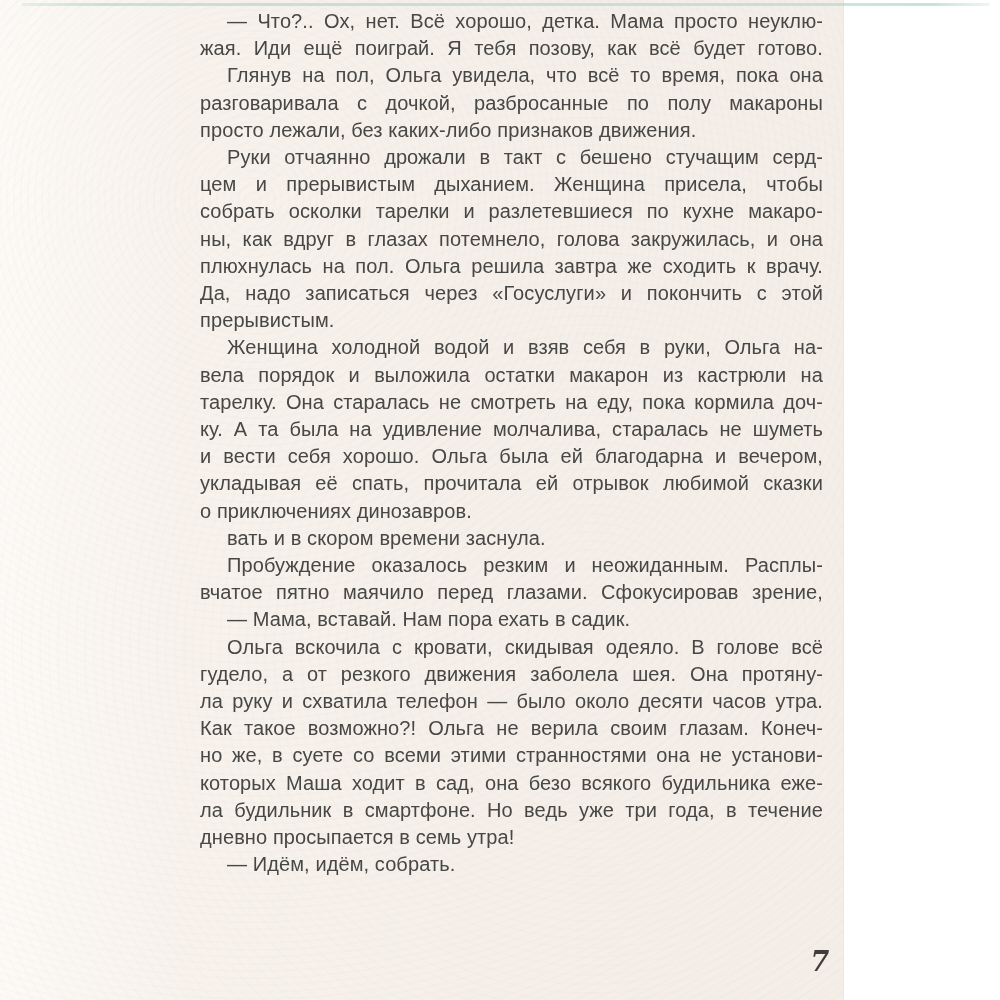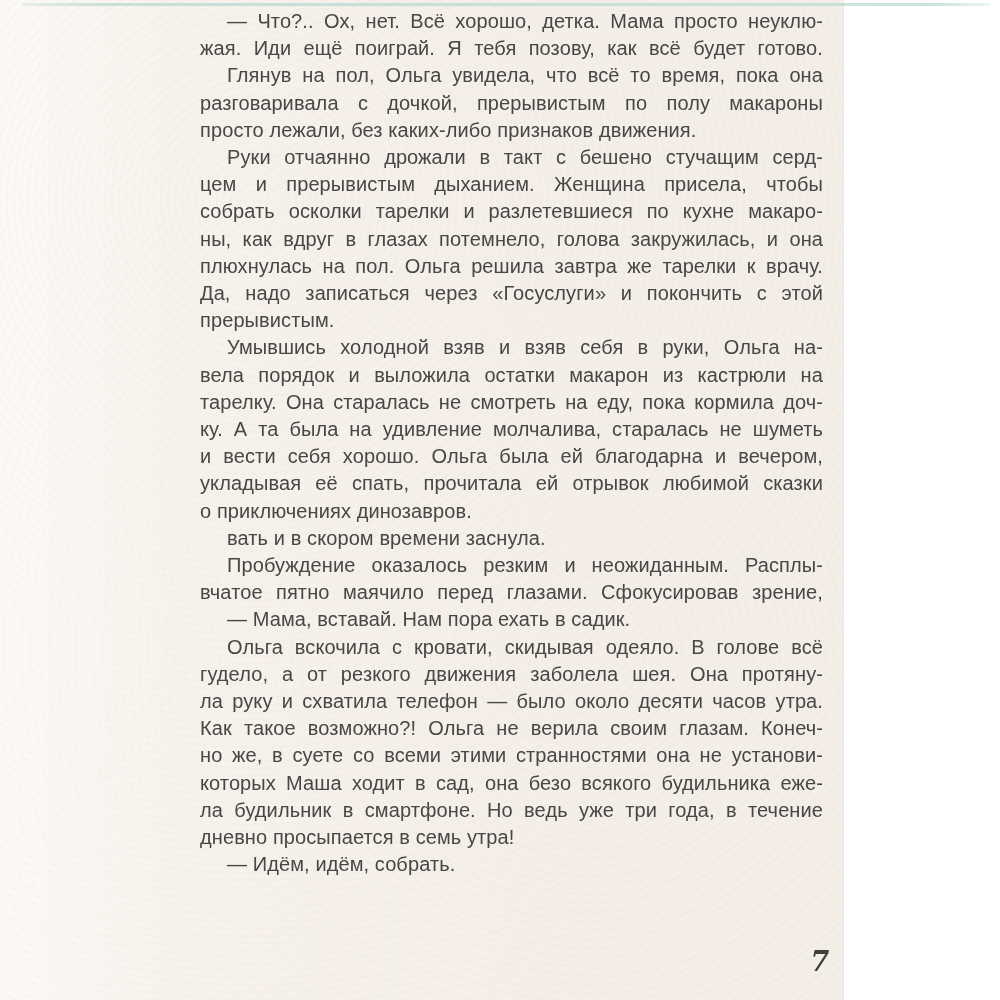--- a/index.html
+++ b/index.html
@@ -74,34 +74,34 @@
 <div class="canvas">
   <div class="paper"></div>
   <div class="top-edge-line"></div>
   <div class="text-block">
       <div class="para">
         <div class="line fill">— Что?.. Ох, нет. Всё хорошо, детка. Мама просто неуклю-</div>
         <div class="line fill">жая. Иди ещё поиграй. Я тебя позову, как всё будет готово.</div>
       </div>
       <div class="para">
         <div class="line fill">Глянув на пол, Ольга увидела, что всё то время, пока она</div>
-        <div class="line fill">разговаривала с дочкой, прерывистым по полу макароны</div>
+        <div class="line fill">разговаривала с дочкой, разбросанные по полу макароны</div>
         <div class="line">просто лежали, без каких-либо признаков движения.</div>
       </div>
       <div class="para">
         <div class="line fill">Руки отчаянно дрожали в такт с бешено стучащим серд-</div>
         <div class="line fill">цем и прерывистым дыханием. Женщина присела, чтобы</div>
         <div class="line fill">собрать осколки тарелки и разлетевшиеся по кухне макаро-</div>
         <div class="line fill">ны, как вдруг в глазах потемнело, голова закружилась, и она</div>
-        <div class="line fill">плюхнулась на пол. Ольга решила завтра же тарелки к врачу.</div>
+        <div class="line fill">плюхнулась на пол. Ольга решила завтра же сходить к врачу.</div>
         <div class="line fill">Да, надо записаться через «Госуслуги» и покончить с этой</div>
         <div class="line">прерывистым.</div>
       </div>
       <div class="para">
-        <div class="line fill">Умывшись холодной взяв и взяв себя в руки, Ольга на-</div>
+        <div class="line fill">Женщина холодной водой и взяв себя в руки, Ольга на-</div>
         <div class="line fill">вела порядок и выложила остатки макарон из кастрюли на</div>
         <div class="line fill">тарелку. Она старалась не смотреть на еду, пока кормила доч-</div>
         <div class="line fill">ку. А та была на удивление молчалива, старалась не шуметь</div>
         <div class="line fill">и вести себя хорошо. Ольга была ей благодарна и вечером,</div>
         <div class="line fill">укладывая её спать, прочитала ей отрывок любимой сказки</div>
         <div class="line">о приключениях динозавров.</div>
       </div>
       <div class="para">
         <div class="line">вать и в скором времени заснула.</div>
       </div>

